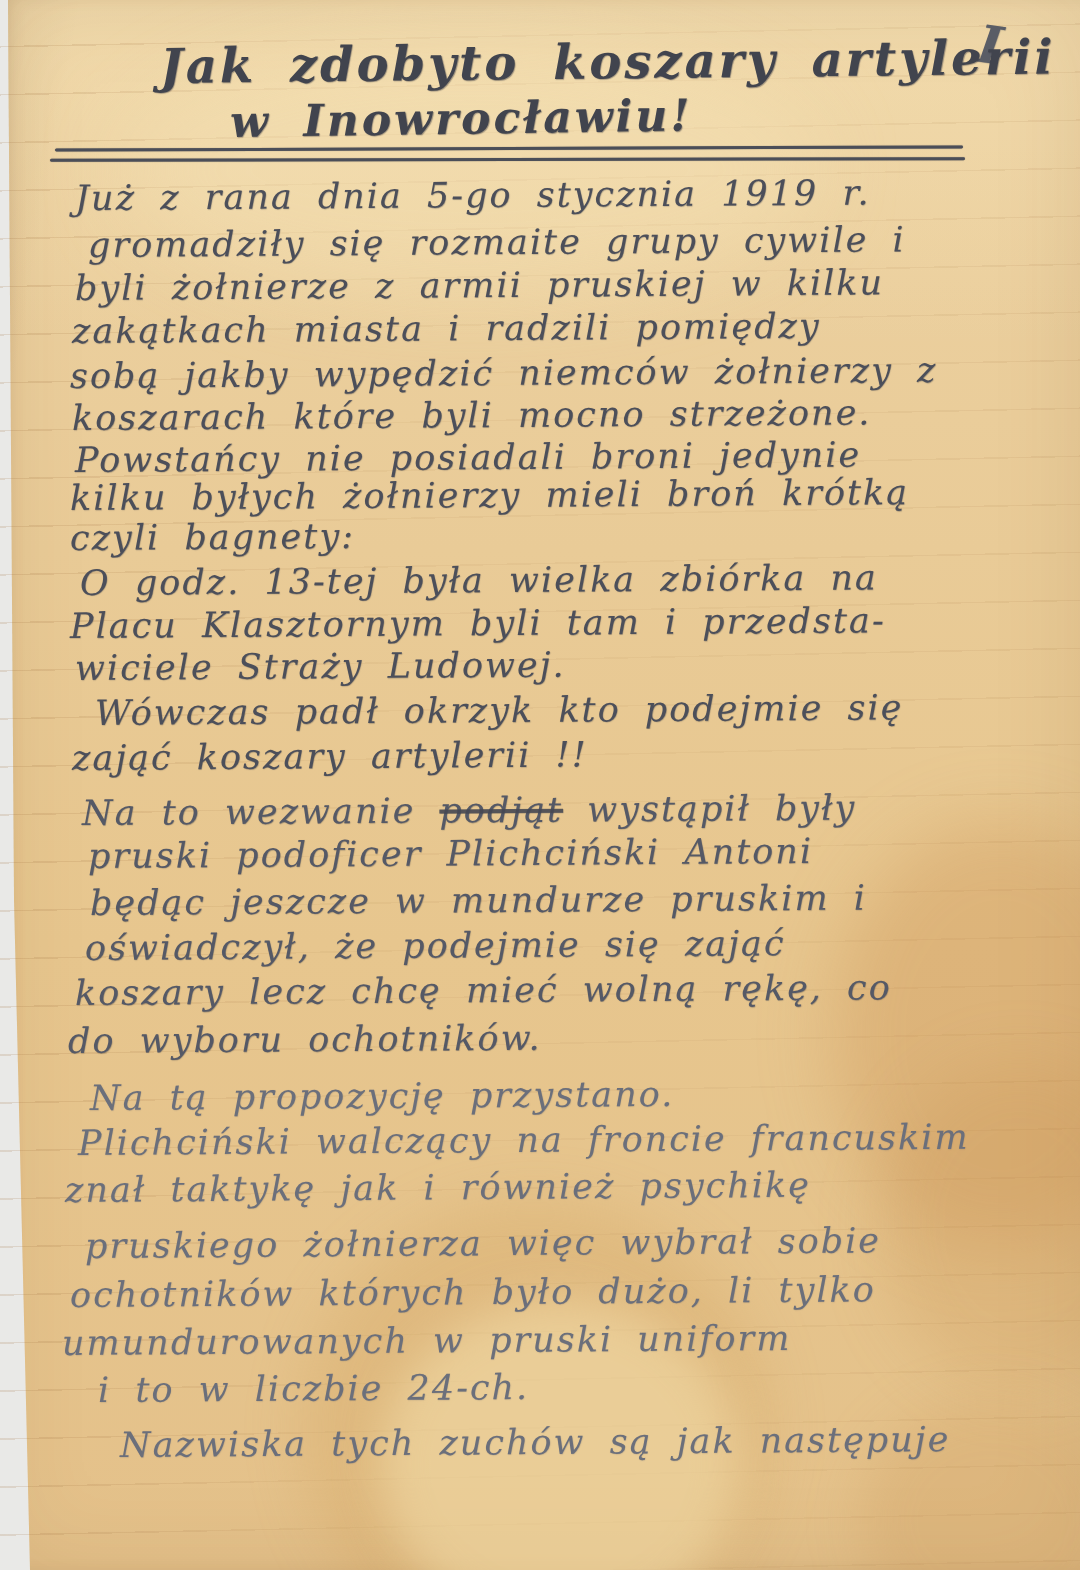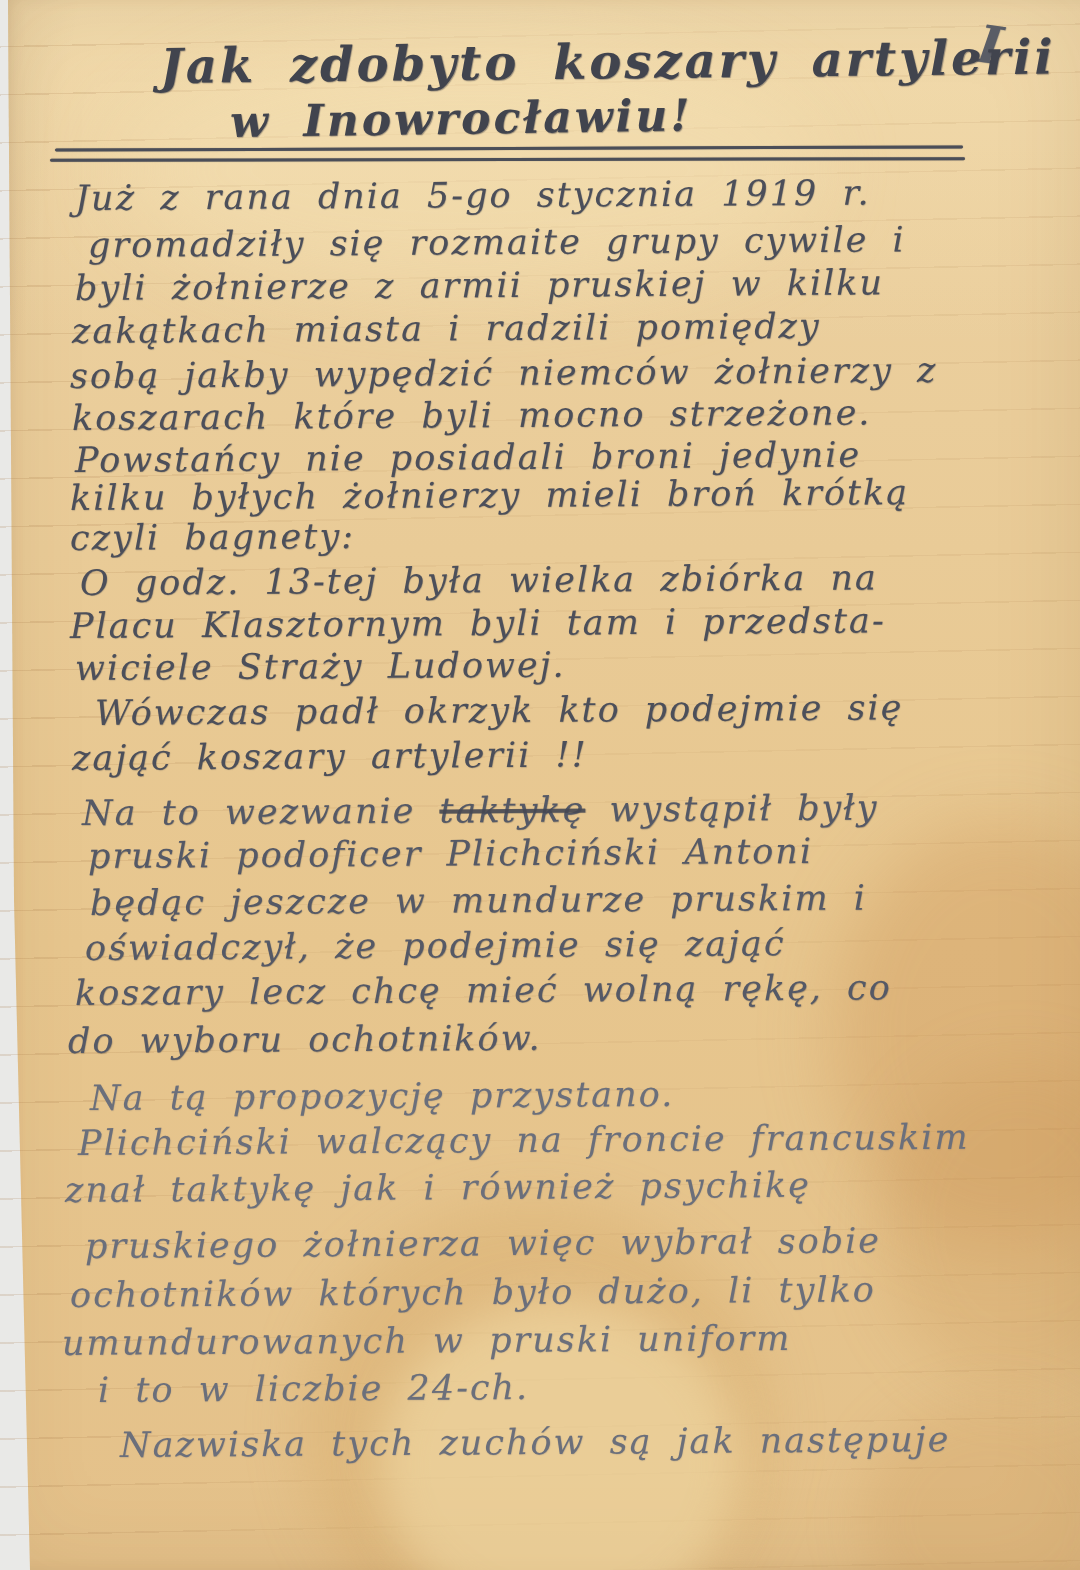--- a/index.html
+++ b/index.html
@@ -95,21 +95,21 @@
 <div class="hw" style="top:356px;left:70px;">sobą jakby wypędzić niemców żołnierzy z</div>
 <div class="hw" style="top:398px;left:72px;">koszarach które byli mocno strzeżone.</div>
 <div class="hw" style="top:440px;left:75px;">Powstańcy nie posiadali broni jedynie</div>
 <div class="hw" style="top:478px;left:70px;">kilku byłych żołnierzy mieli broń krótką</div>
 <div class="hw" style="top:518px;left:70px;">czyli bagnety:</div>
 <div class="hw" style="top:563px;left:80px;">O godz. 13-tej była wielka zbiórka na</div>
 <div class="hw" style="top:606px;left:70px;">Placu Klasztornym byli tam i przedsta-</div>
 <div class="hw" style="top:648px;left:75px;">wiciele Straży Ludowej.</div>
 <div class="hw" style="top:693px;left:95px;">Wówczas padł okrzyk kto podejmie się</div>
 <div class="hw" style="top:738px;left:72px;">zająć koszary artylerii !!</div>
-<div class="hw mid" style="top:793px;left:82px;"><span>Na to wezwanie </span><span class="struck">taktykę</span><span> wystąpił były</span></div>
+<div class="hw mid" style="top:793px;left:82px;"><span>Na to wezwanie </span><span class="struck">podjąt</span><span> wystąpił były</span></div>
 <div class="hw mid" style="top:836px;left:88px;">pruski podoficer Plichciński Antoni</div>
 <div class="hw mid" style="top:883px;left:90px;">będąc jeszcze w mundurze pruskim i</div>
 <div class="hw mid" style="top:928px;left:85px;">oświadczył, że podejmie się zająć</div>
 <div class="hw mid" style="top:973px;left:75px;">koszary lecz chcę mieć wolną rękę, co</div>
 <div class="hw mid" style="top:1021px;left:68px;">do wyboru ochotników.</div>
 <div class="hw faded" style="top:1078px;left:90px;">Na tą propozycję przystano.</div>
 <div class="hw faded" style="top:1123px;left:78px;">Plichciński walczący na froncie francuskim</div>
 <div class="hw faded" style="top:1170px;left:65px;">znał taktykę jak i również psychikę</div>
 <div class="hw faded" style="top:1226px;left:85px;">pruskiego żołnierza więc wybrał sobie</div>
 <div class="hw faded" style="top:1275px;left:70px;">ochotników których było dużo, li tylko</div>

